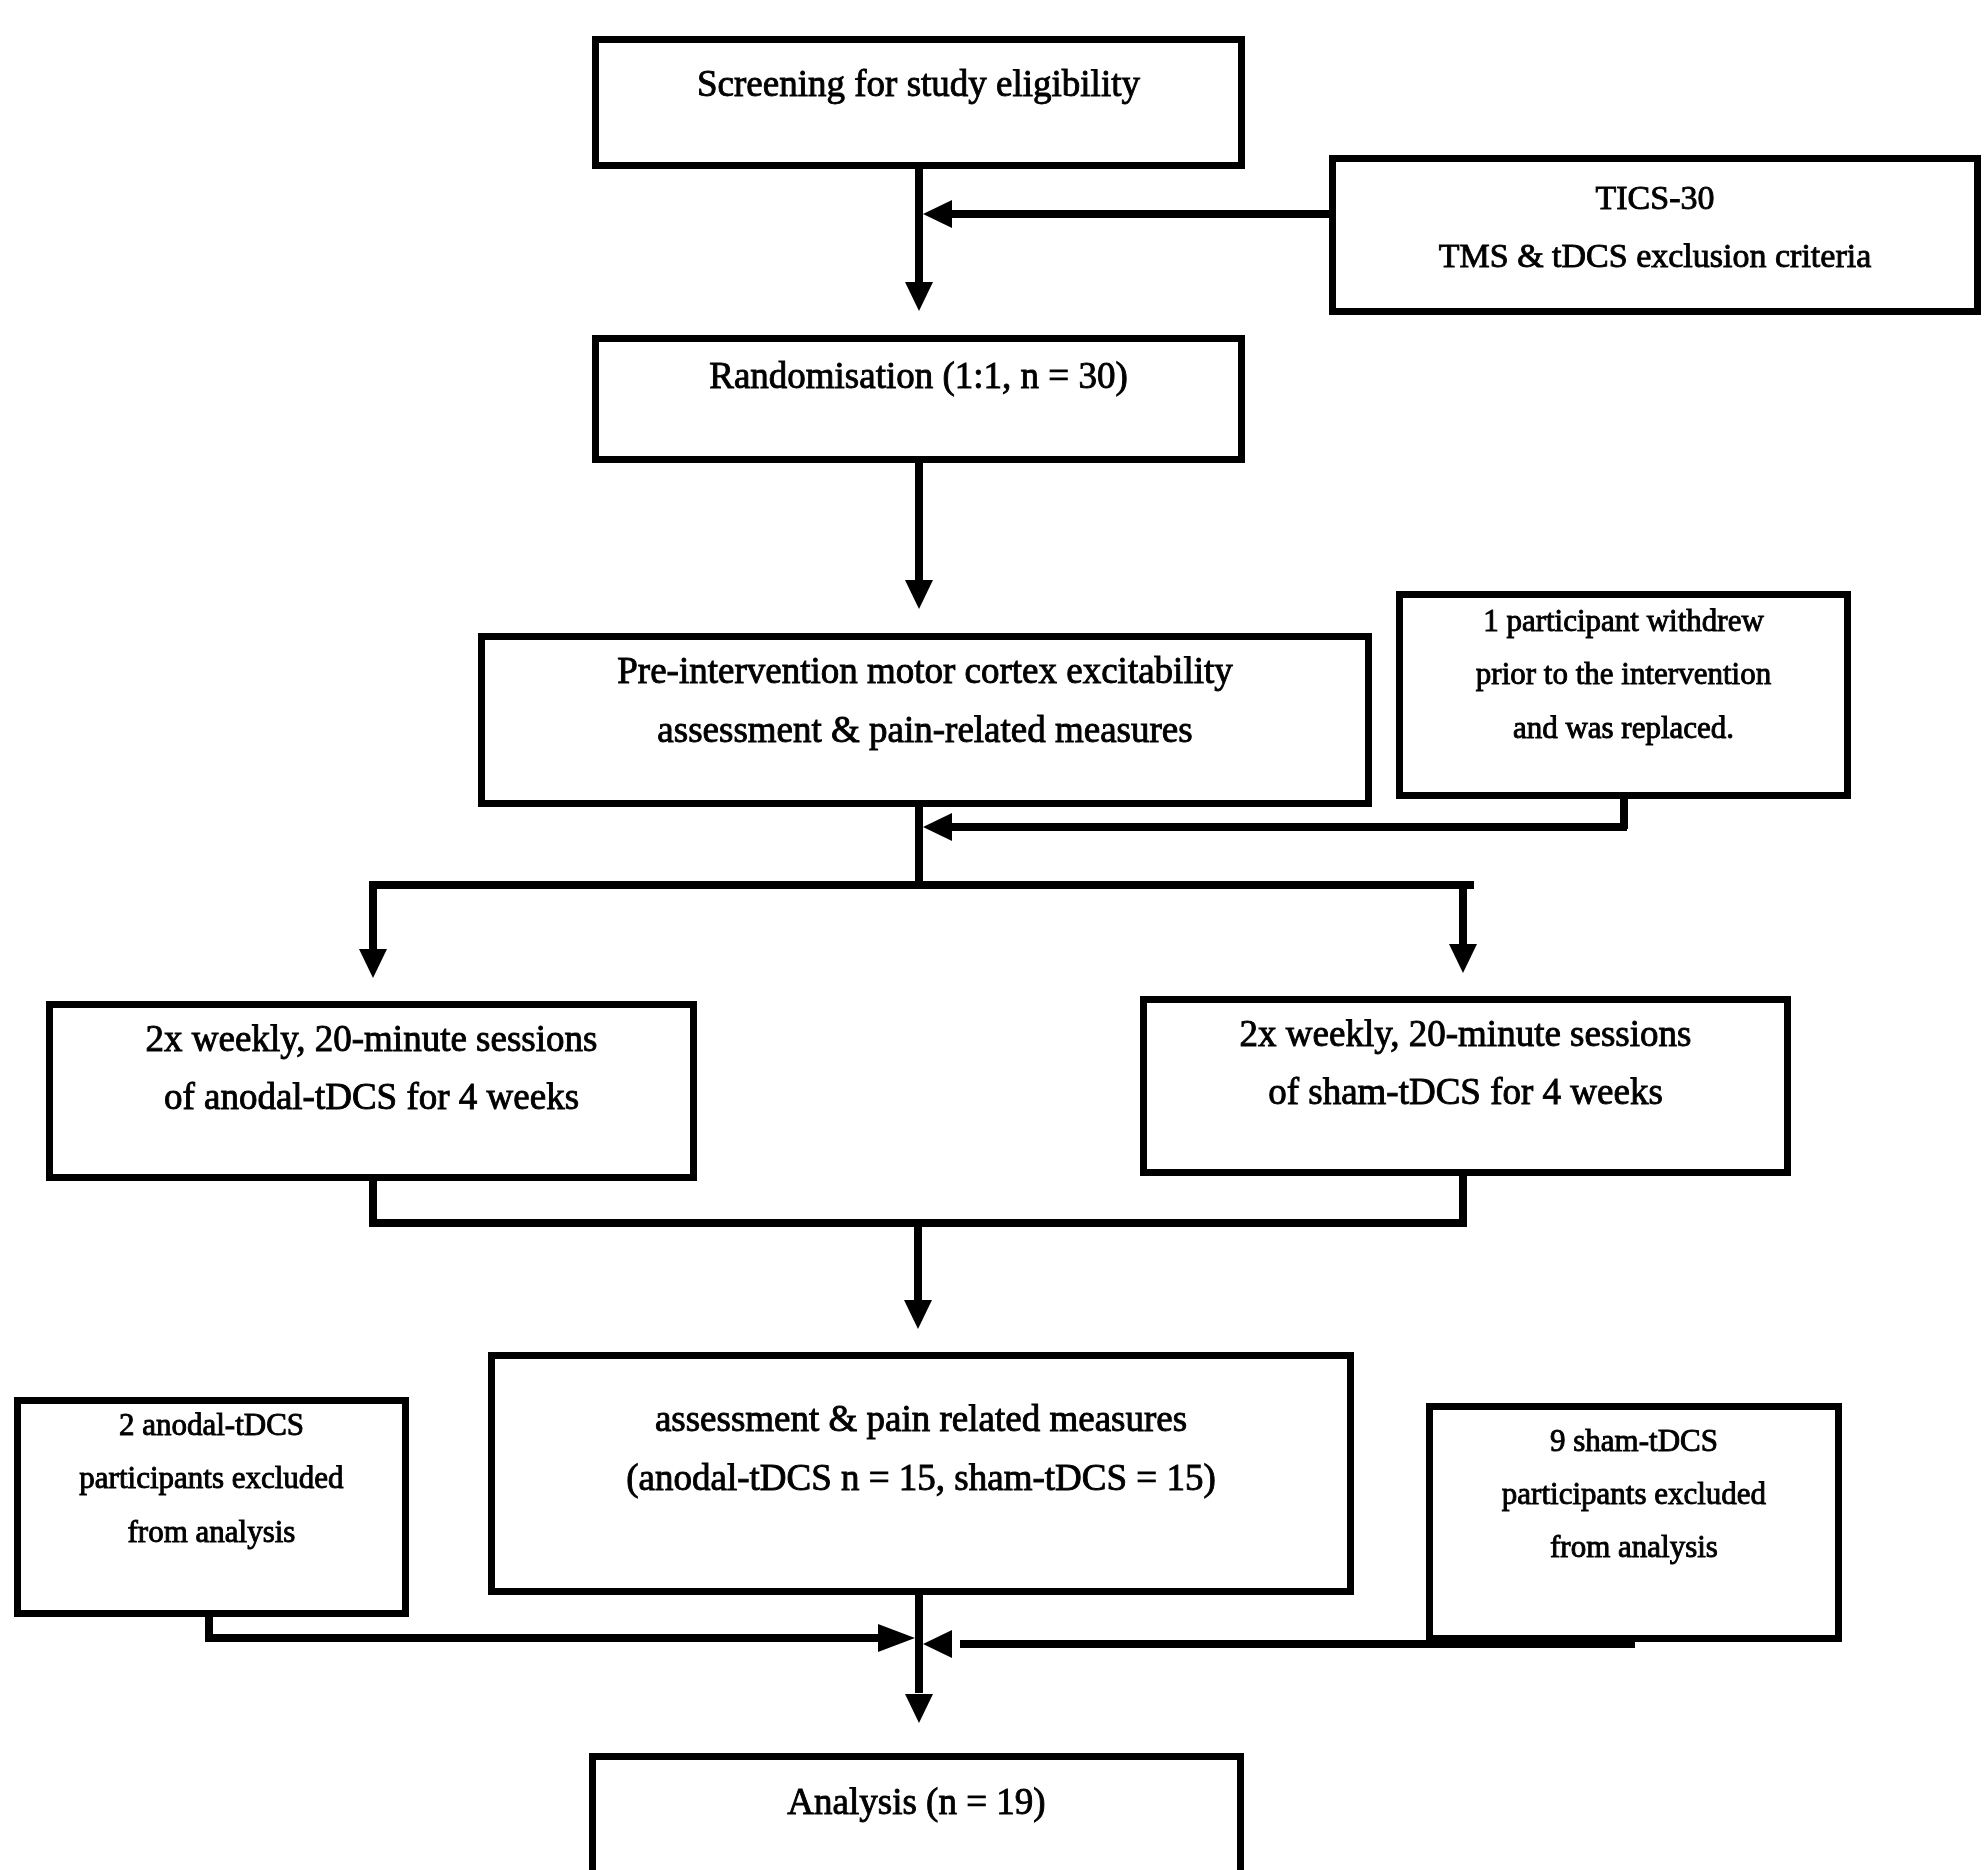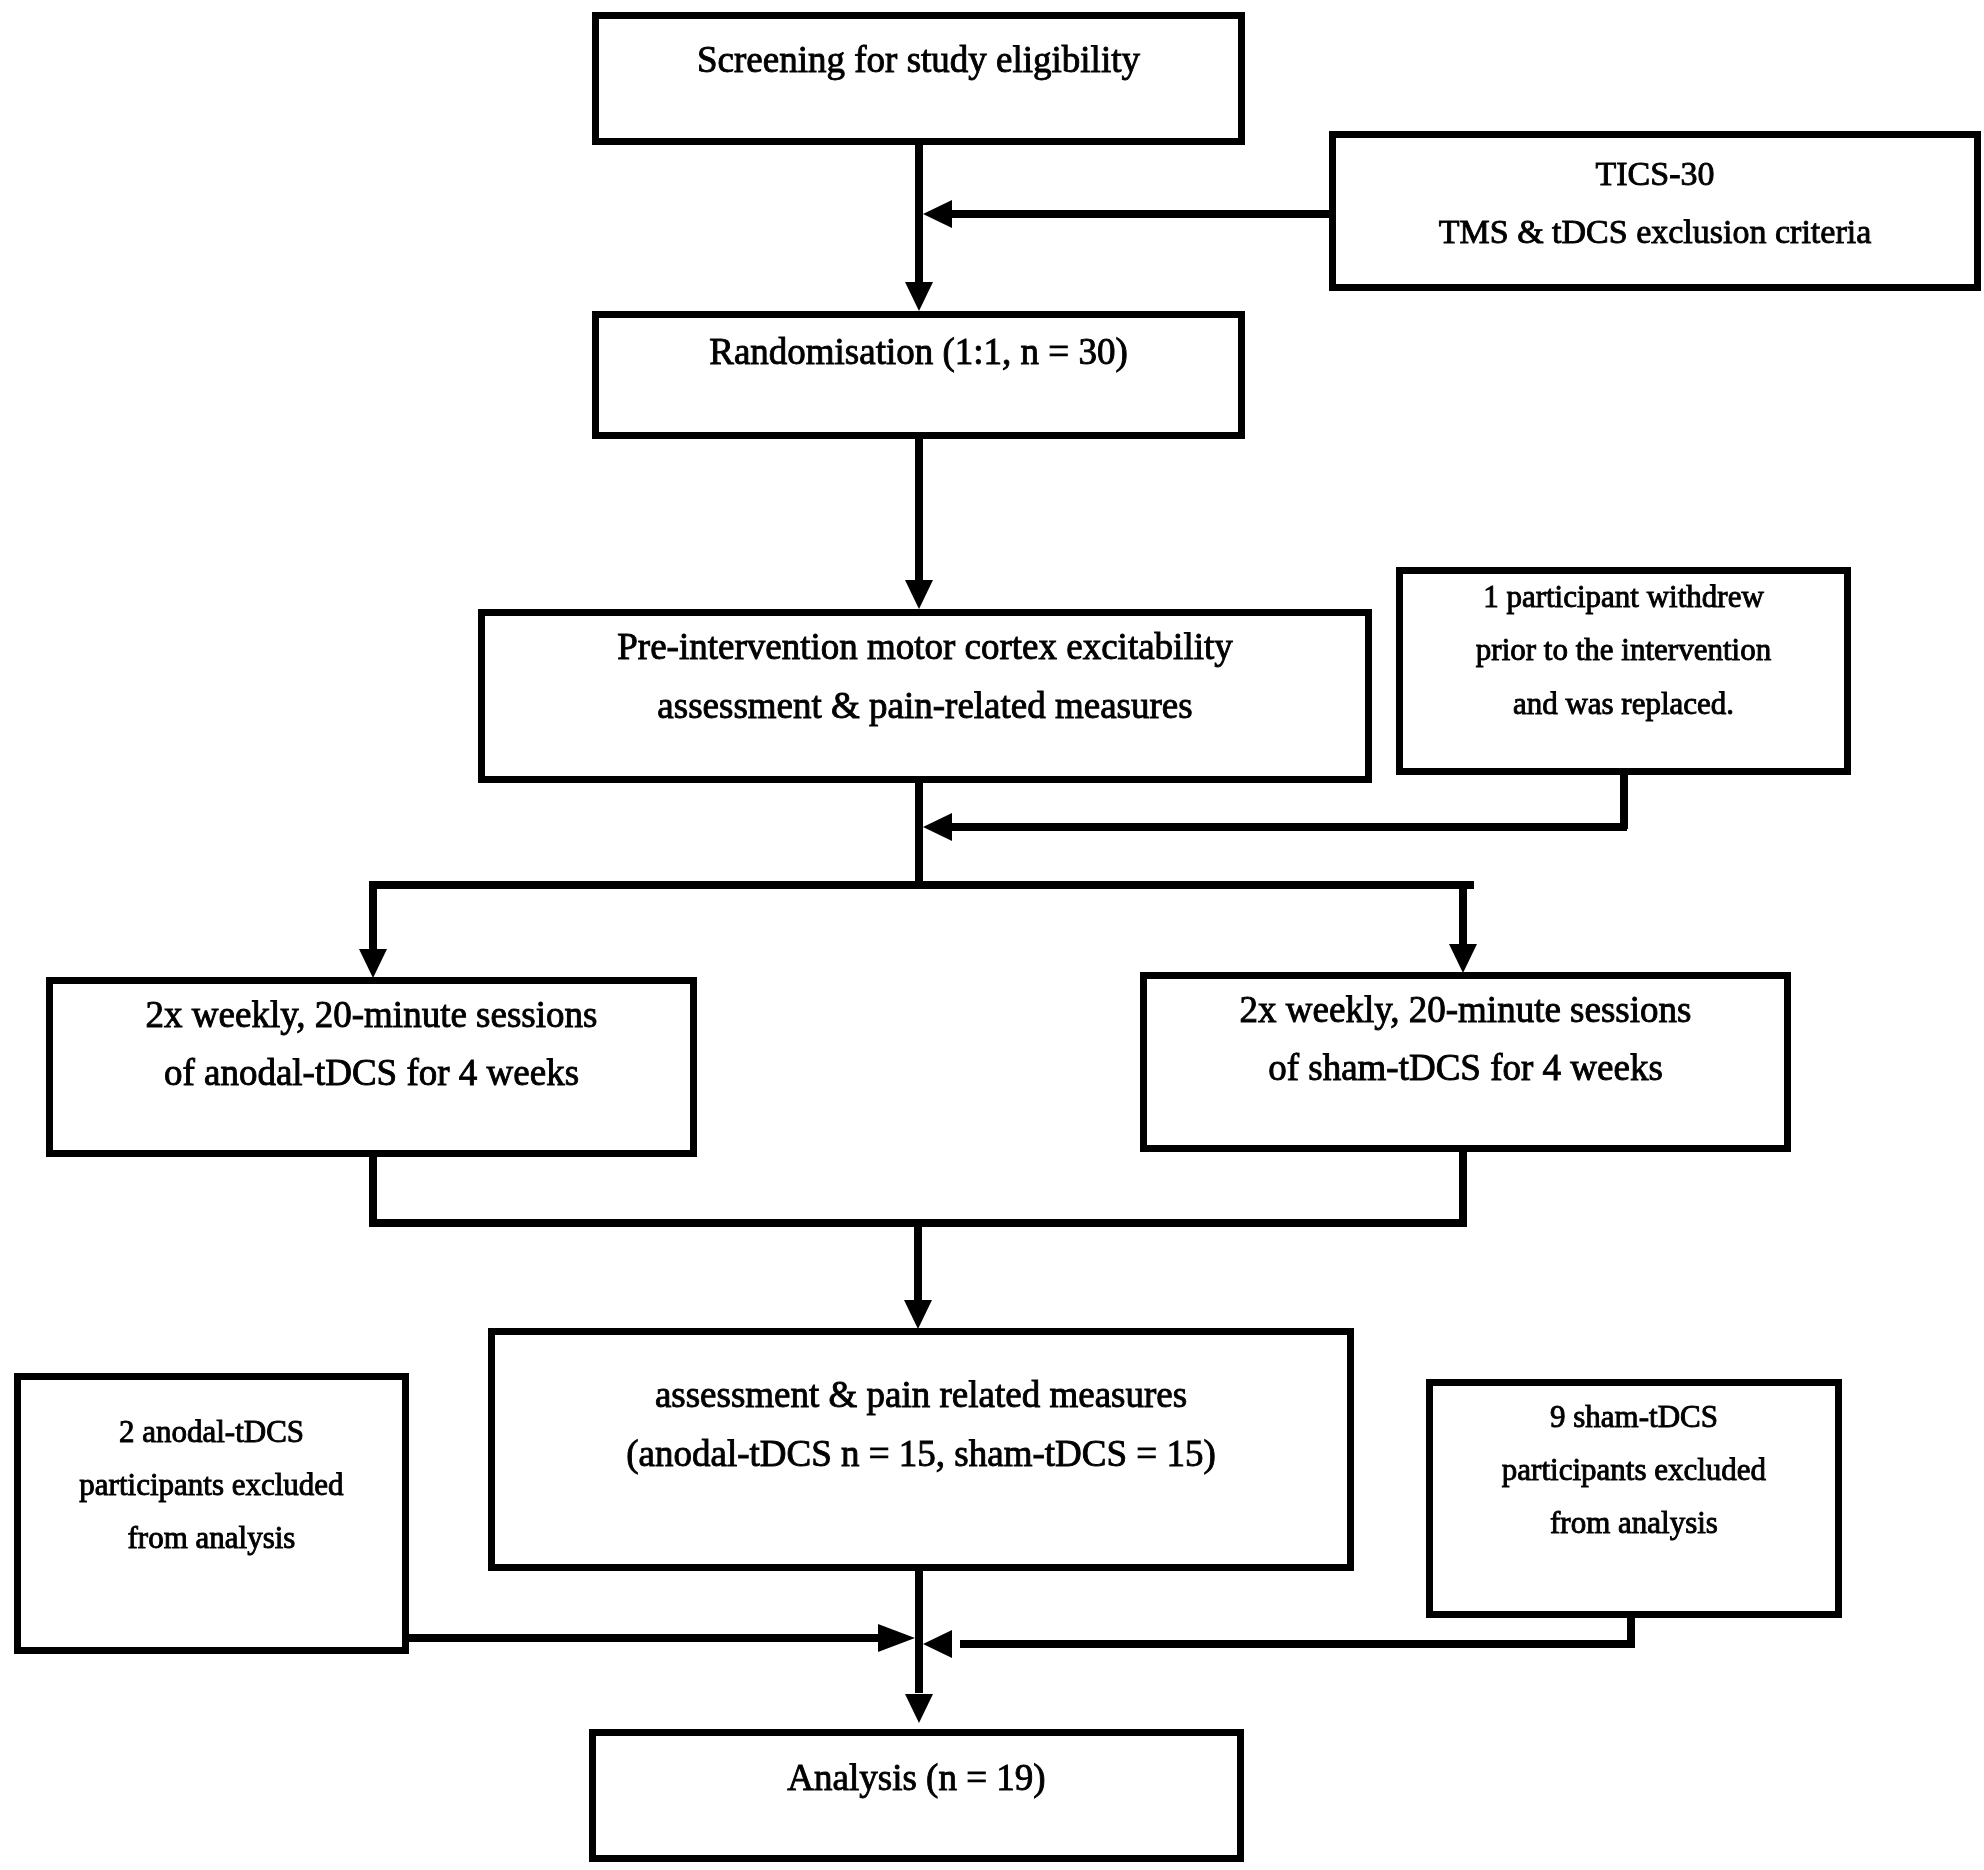--- a/index.html
+++ b/index.html
@@ -20,39 +20,40 @@
     position: absolute;
     box-sizing: border-box;
     border: 7.7px solid #000000;
     background: #ffffff;
     display: flex;
     flex-direction: column;
     justify-content: center;
     align-items: center;
     text-align: center;
     z-index: 2;
+    margin-top: 24px;
   }
   .box .bl {
     white-space: nowrap;
     -webkit-text-stroke: 0.9px #000000;
   }
   .fs-main { font-size: 37px; line-height: 1.58; }
   .fs-tics { font-size: 34px; line-height: 1.70; }
   .fs-side { font-size: 31px; line-height: 1.72; }
 
   
   .b-screening { left: 592px;  top: 11.6px;   width: 653px;  height: 133px; padding-bottom: 35px; }
   .b-tics      { left: 1329px; top: 131px;  width: 652px;  height: 160px; padding-bottom: 17px; }
   .b-rand      { left: 592px;  top: 311px;  width: 653px;  height: 128px; padding-bottom: 45px; }
   .b-pre      { left: 478px;  top: 609px;  width: 894px; height: 174px; padding-bottom: 39px; }
   .b-withdrew  { left: 1396px; top: 567px;  width: 455px;  height: 208px; padding-bottom: 42px; align-items: center; }
   .b-anodal    { left: 46px;   top: 977px; width: 651px;  height: 180px; padding-bottom: 46px; }
   .b-sham      { left: 1140px; top: 972px; width: 651px;  height: 180px; padding-bottom: 46px; }
   .b-post      { left: 488px;  top: 1328px; width: 866px; height: 243px; padding-bottom: 50px; }
-  .b-anodalx   { left: 14px;   top: 1373px; width: 395px;  height: 281px; padding-bottom: 58px; }
+  .b-anodalx   { left: 14px;   top: 1373px; width: 395px;  height: 220px; padding-bottom: 58px; }
   .b-shamx     { left: 1426px; top: 1379px; width: 416px;  height: 239px; padding-bottom: 58px; }
   .b-analysis  { left: 589px;  top: 1729px; width: 655px;  height: 133px; padding-bottom: 35px; }
 
   
   .line {
     position: absolute;
     background: #000000;
     z-index: 1;
   }
   

